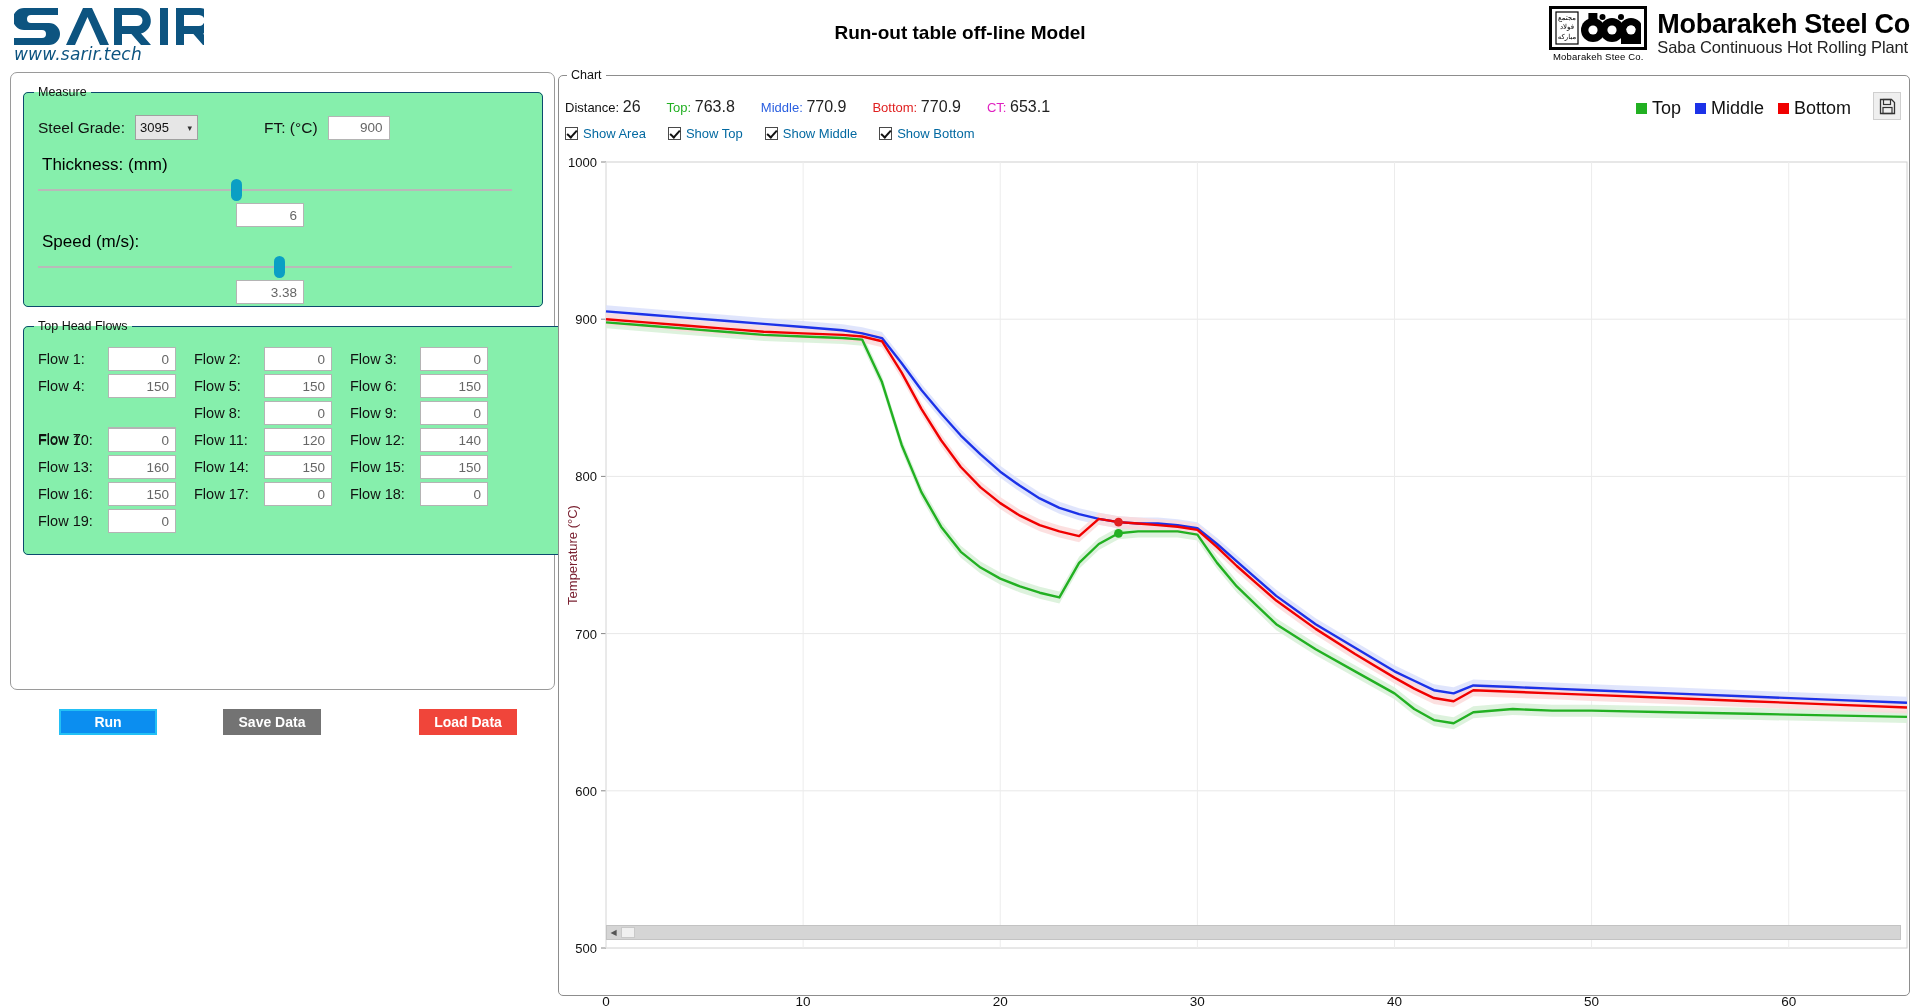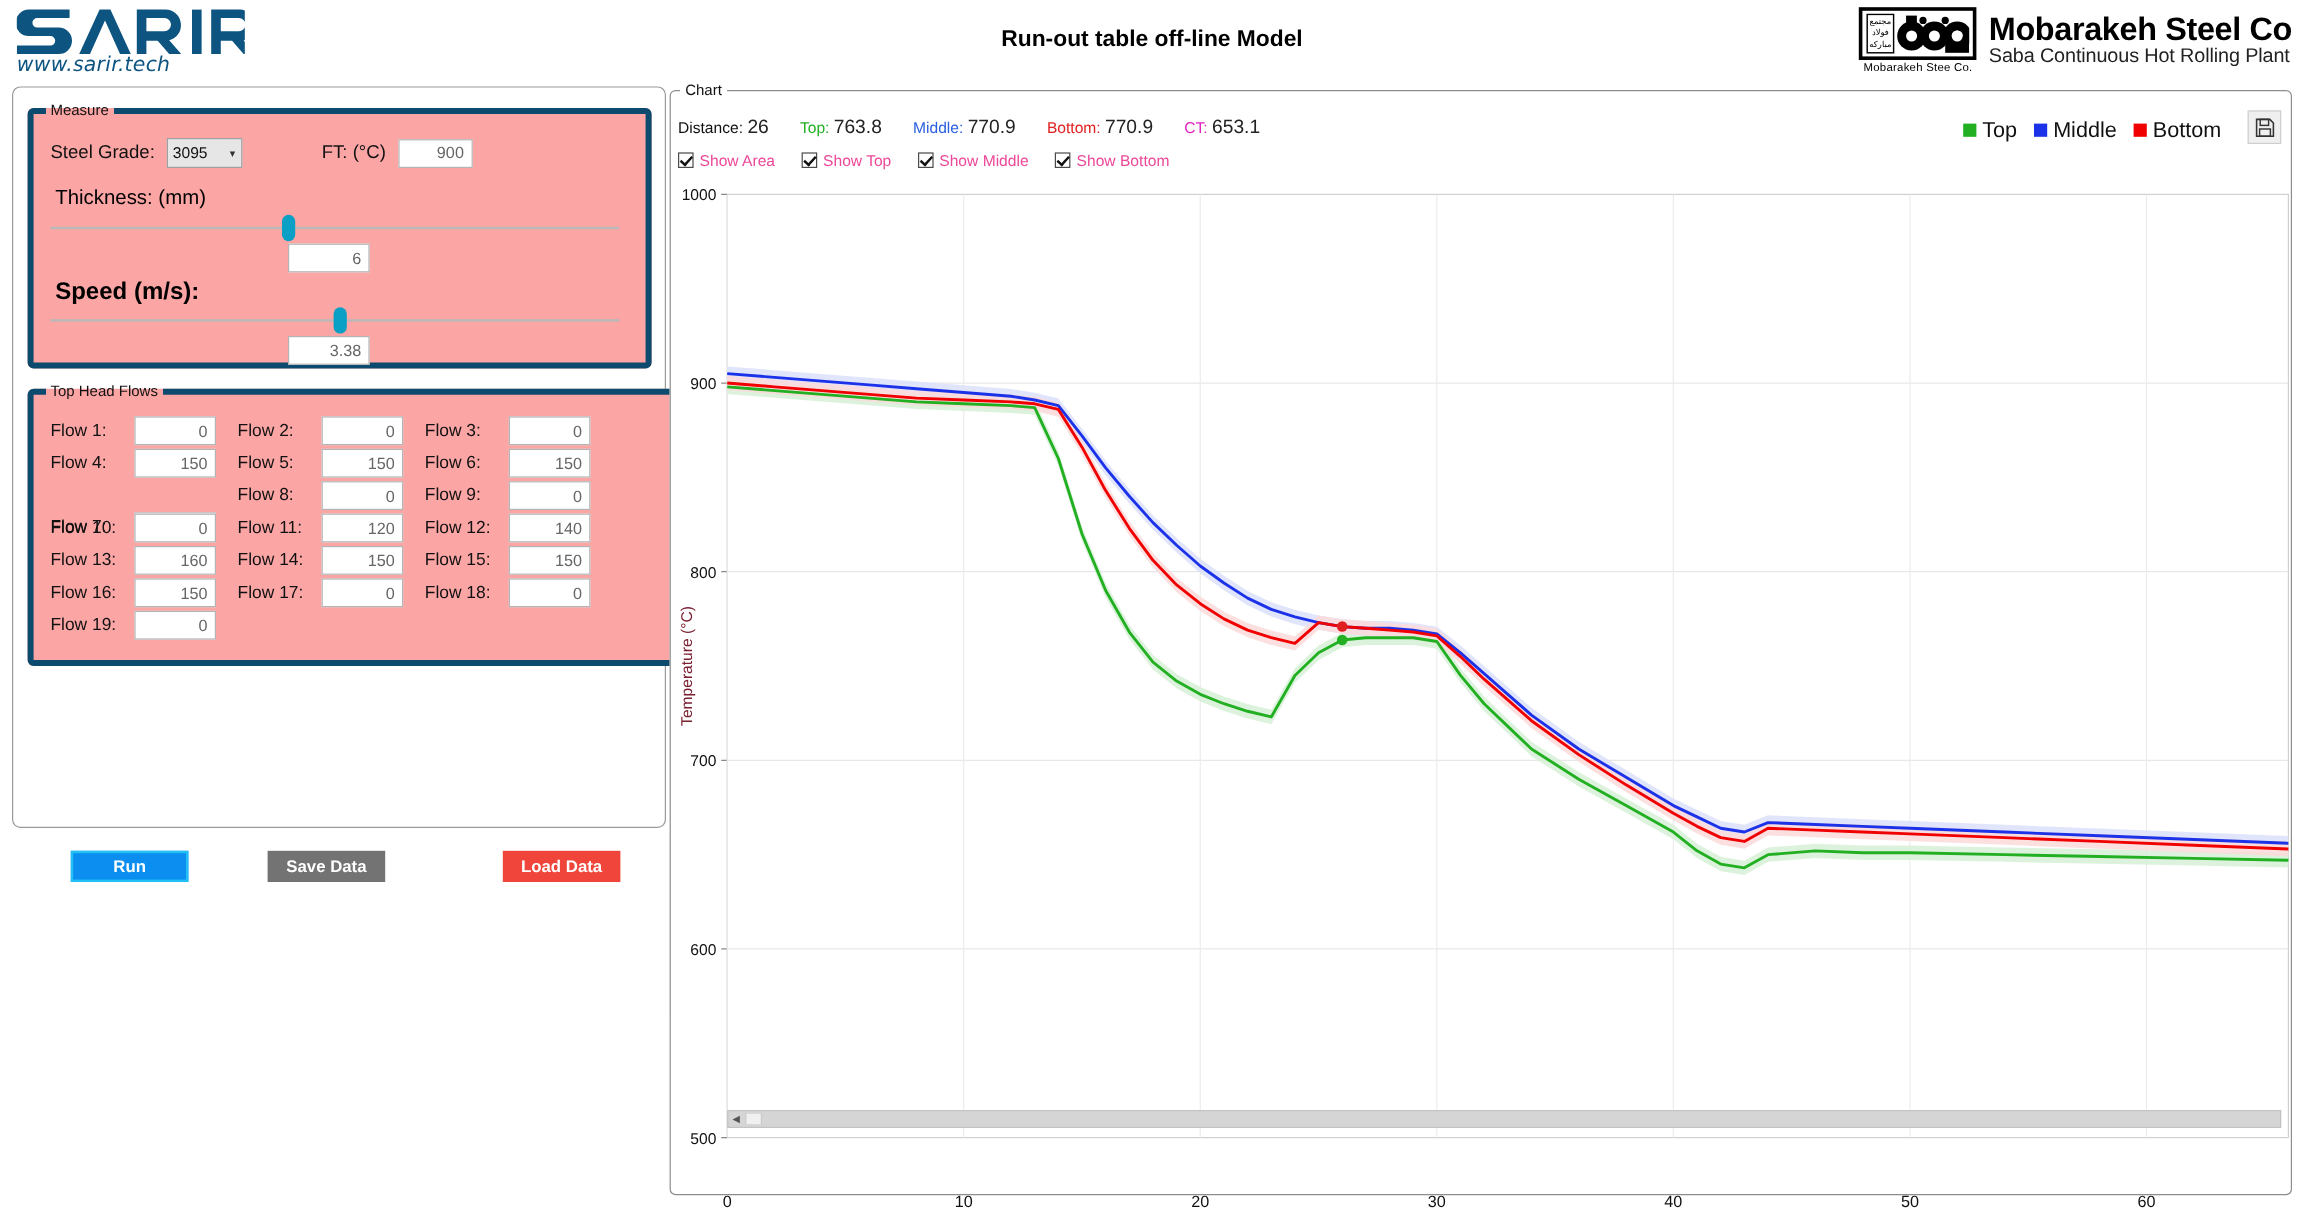--- a/index.html
+++ b/index.html
@@ -31,21 +31,21 @@
   .brand-text .b1 { font-size:27px; font-weight:bold; color:#000; line-height:1.02; letter-spacing:-.3px; }
   .brand-text .b2 { font-size:16.5px; color:#222; line-height:1.15; letter-spacing:-.1px; }
 
   
   .left-panel {
     position:absolute; left:10px; top:72px; width:545px; height:618px;
     border:1px solid #9a9a9a; border-radius:7px; background:#fff;
   }
   fieldset.gb {
     position:absolute; margin:0; padding:0;
-    border:5px solid #0c4a6e; border-radius:5px; background:#fca5a5;
+    border:1px solid #0c4a6e; border-radius:5px; background:#86efac;
   }
   fieldset.gb > legend { margin-left:10px; padding:0 4px; font-size:12.5px; color:#111; background:transparent; }
 
   #measure-box { left:12px; top:12px; width:520px; height:222px; }
   .row { position:absolute; display:flex; align-items:center; }
   .lbl { font-size:15.5px; color:#111; }
 
   select.combo {
     width:63px; height:25px; font-size:13px; font-family:"Liberation Sans", sans-serif;
     border:1px solid #a0a0a0; background:#e6e6e6; color:#111; padding-left:4px;
@@ -86,21 +86,21 @@
     border:1px solid #8d8d8d; border-radius:5px; background:#fff;
   }
   #chart-box > legend { margin-left:8px; padding:0 4px; font-size:12.5px; color:#111; }
 
   .readouts { position:absolute; left:6px; top:16px; font-size:15px; white-space:nowrap; }
   .readouts span.k { font-size:13px; }
   .readouts span.v { font-size:16px; color:#222; }
   .ro { margin-right:26px; }
 
   .checks { position:absolute; left:6px; top:44px; display:flex; gap:22px; align-items:center; }
-  .ck { display:flex; align-items:center; gap:5px; font-size:13px; color:#ec4899; }
+  .ck { display:flex; align-items:center; gap:5px; font-size:13px; color:#0369a1; }
   .ckbox {
     width:13px; height:13px; border:1px solid #4a4a4a; background:#fff;
     position:relative; display:inline-block;
   }
   .ckbox::after {
     content:""; position:absolute; left:3px; top:0px; width:4px; height:8px;
     border:solid #111; border-width:0 2px 2px 0; transform:rotate(42deg);
   }
 
   .legend-top { position:absolute; right:58px; top:16px; display:flex; gap:14px; align-items:center; }
@@ -200,21 +200,21 @@
 
       <div class="row" style="left:18px; top:56px;">
         <span style="font-size:17px;">Thickness: (mm)</span>
       </div>
       <div class="slider-track" style="left:14px; top:90px; width:474px;">
         <div class="slider-thumb" style="left:193px; top:-10px;"></div>
       </div>
       <input class="tb" style="position: absolute; left: 212px; top: 104px; width: 68px;" readonly="" value="6">
 
       <div class="row" style="left:18px; top:133px;">
-        <span style="font-size:20px;font-weight:bold;">Speed (m/s):</span>
+        <span style="font-size:17px;">Speed (m/s):</span>
       </div>
       <div class="slider-track" style="left:14px; top:167px; width:474px;">
         <div class="slider-thumb" style="left:236px; top:-10px;"></div>
       </div>
       <input class="tb" style="position: absolute; left: 212px; top: 181px; width: 68px;" readonly="" value="3.38">
     </fieldset>
 
     <fieldset class="gb" id="flows-box">
       <legend>Top Head Flows</legend>
       <div id="flows-grid">

